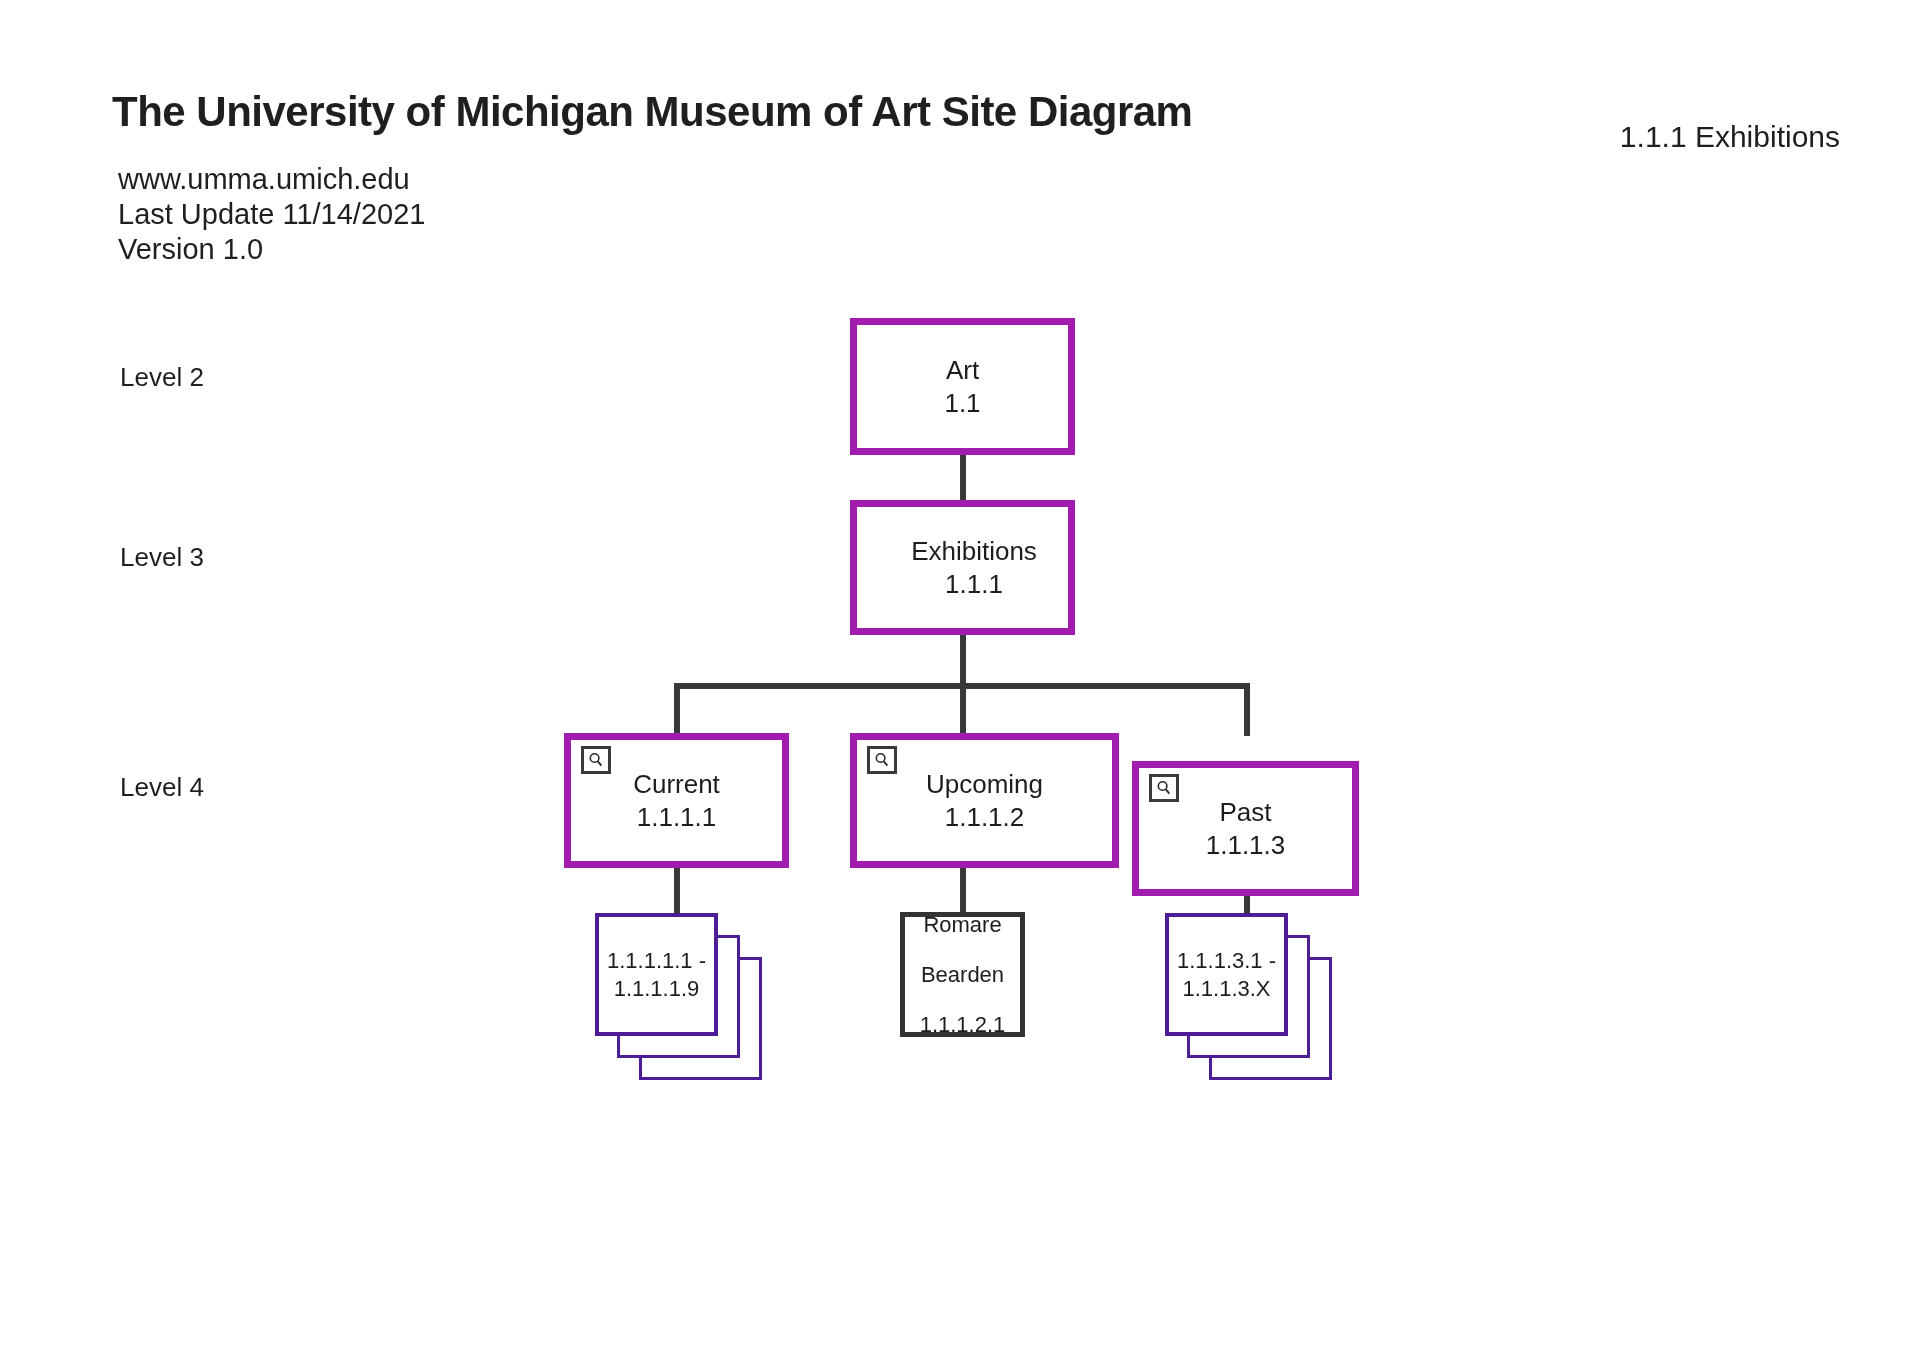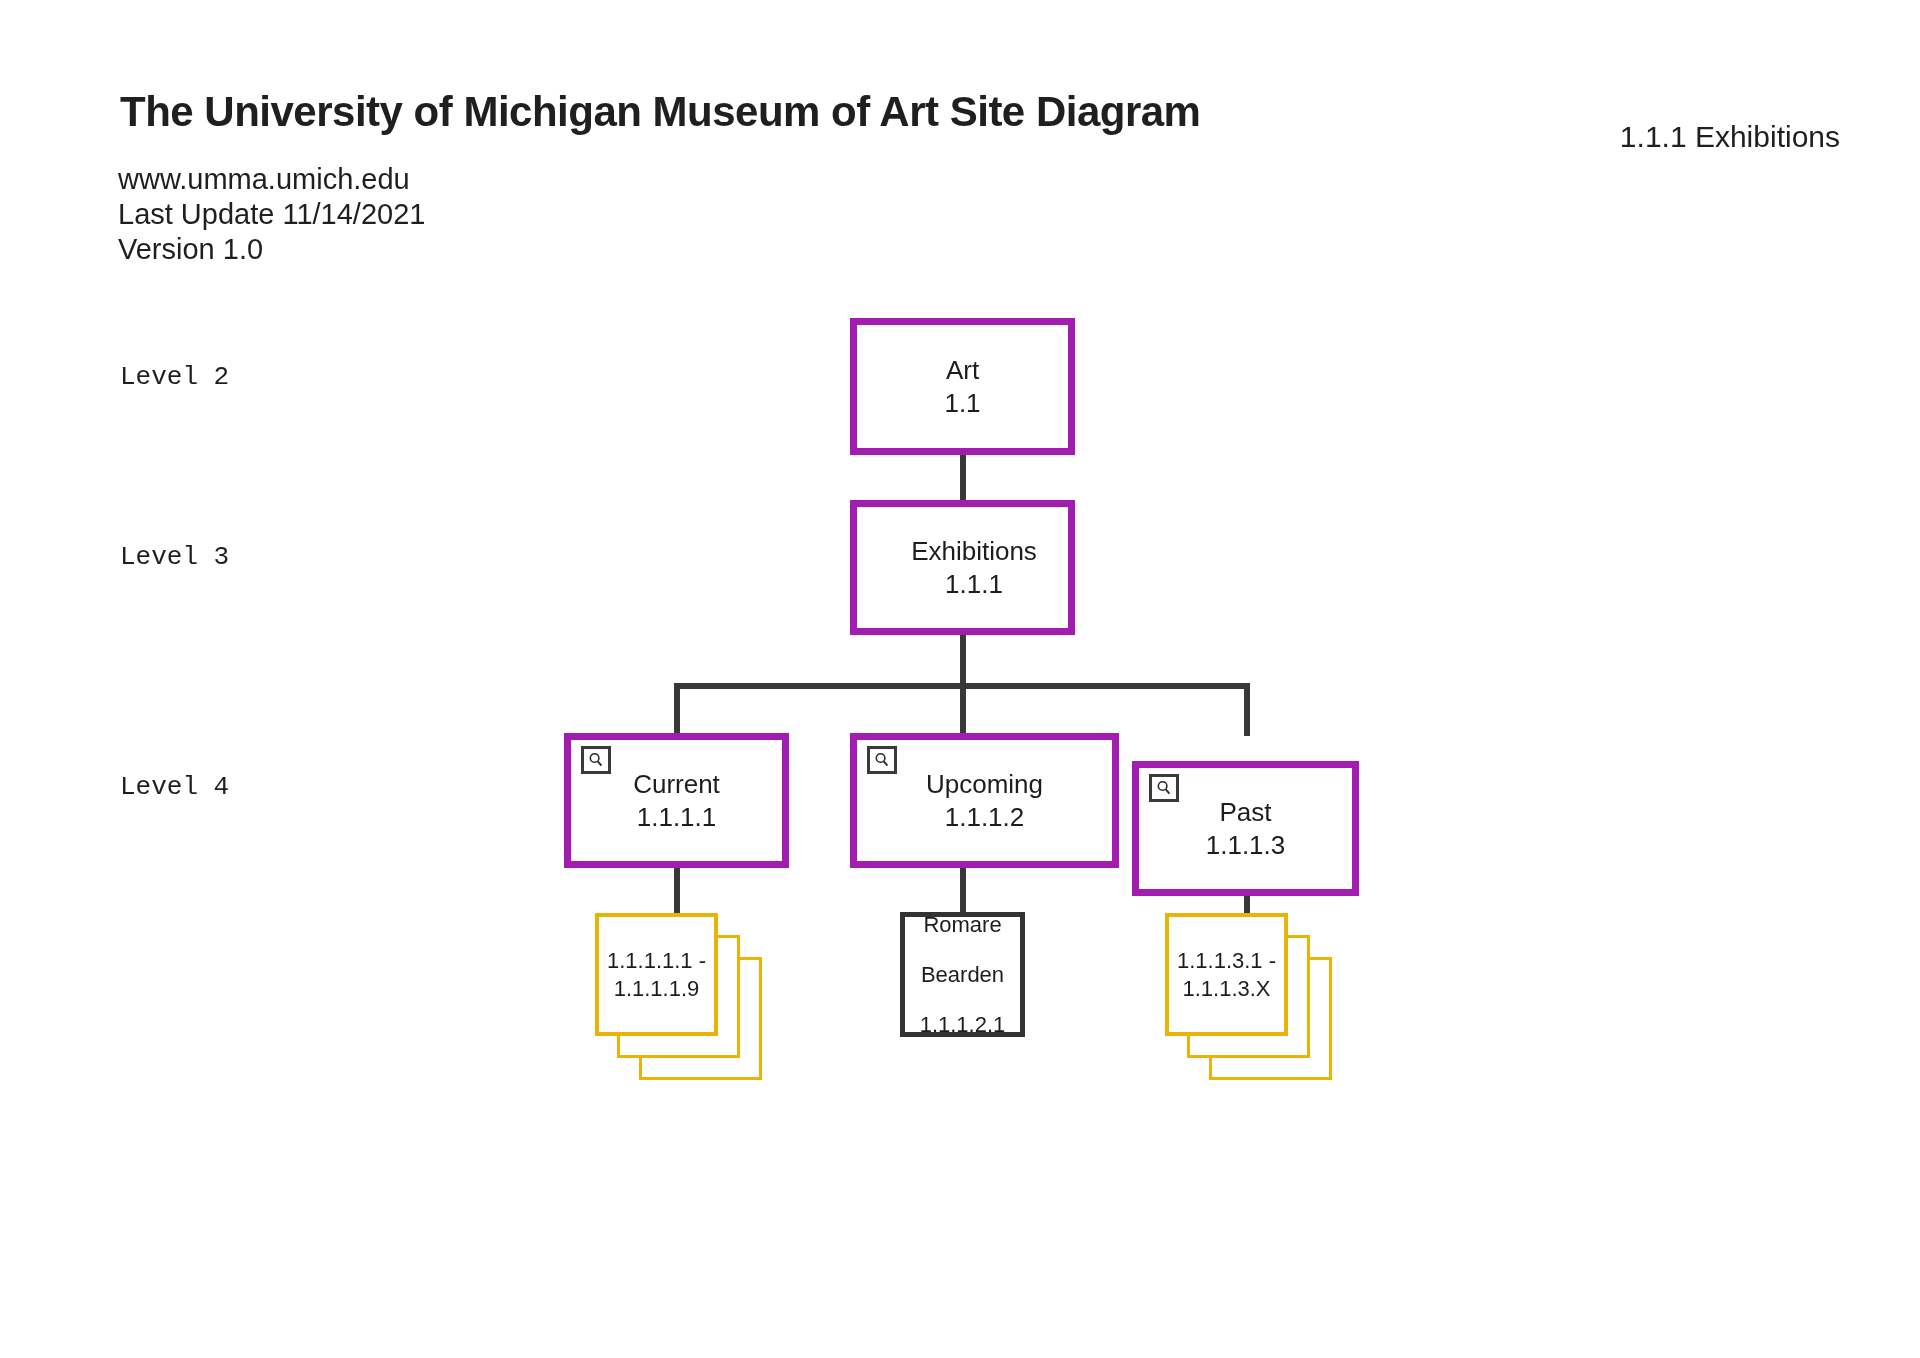--- a/index.html
+++ b/index.html
@@ -12,21 +12,21 @@
     width: 1920px;
     height: 1358px;
     background: #ffffff;
     font-family: "Liberation Sans", "DejaVu Sans", sans-serif;
     color: #1d1d1d;
     overflow: hidden;
   }
   
   .title {
     position: absolute;
-    left: 120px;
+    left: 112px;
     top: 88px;
     font-size: 42px;
     font-weight: bold;
     letter-spacing: -0.5px;
     color: #1f1f1f;
     white-space: nowrap;
   }
   .page-ref {
     position: absolute;
     left: 1450px;
@@ -44,21 +44,20 @@
     font-size: 29px;
     line-height: 35px;
     color: #1f1f1f;
   }
   
   .level-label {
     position: absolute;
     left: 120px;
     font-size: 26px;
     color: #1f1f1f;
-    font-family: Liberation Mono, monospace;
   }
   .level-2 { top: 362px; }
   .level-3 { top: 542px; }
   .level-4 { top: 772px; }
   
   .conn {
     position: absolute;
     background: #383838;
   }
   
@@ -90,21 +89,21 @@
     background: #ffffff;
     display: flex;
     align-items: center;
     justify-content: center;
   }
   
   .sheet {
     position: absolute;
     box-sizing: border-box;
     background: #ffffff;
-    border: 3px solid #eab308;
+    border: 3px solid #4c1d95;
     width: 123px;
     height: 123px;
   }
   .sheet.front {
     border-width: 4px;
     display: flex;
     flex-direction: column;
     align-items: center;
     justify-content: center;
     text-align: center;

